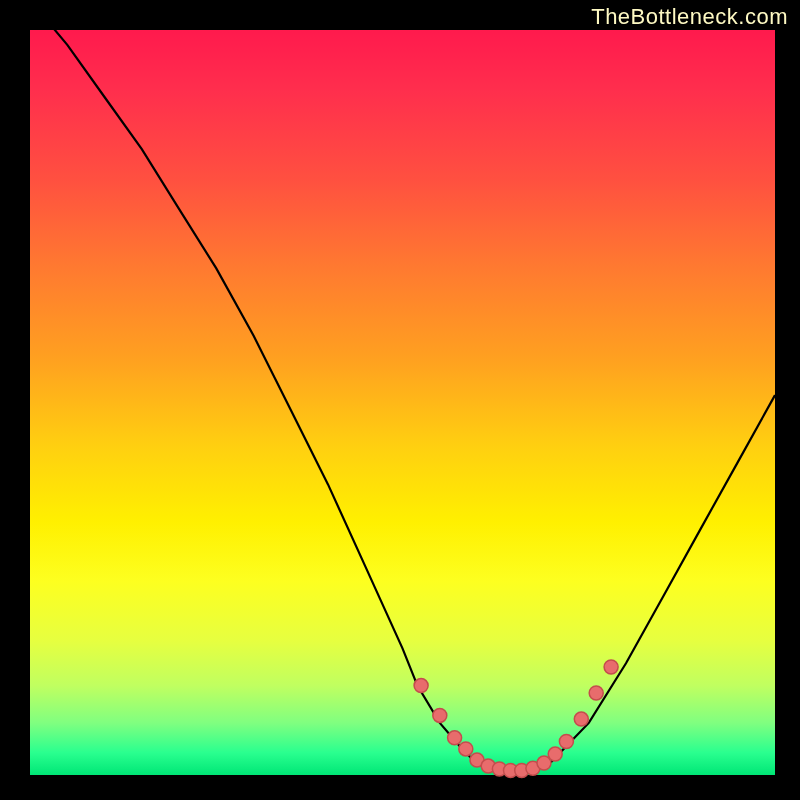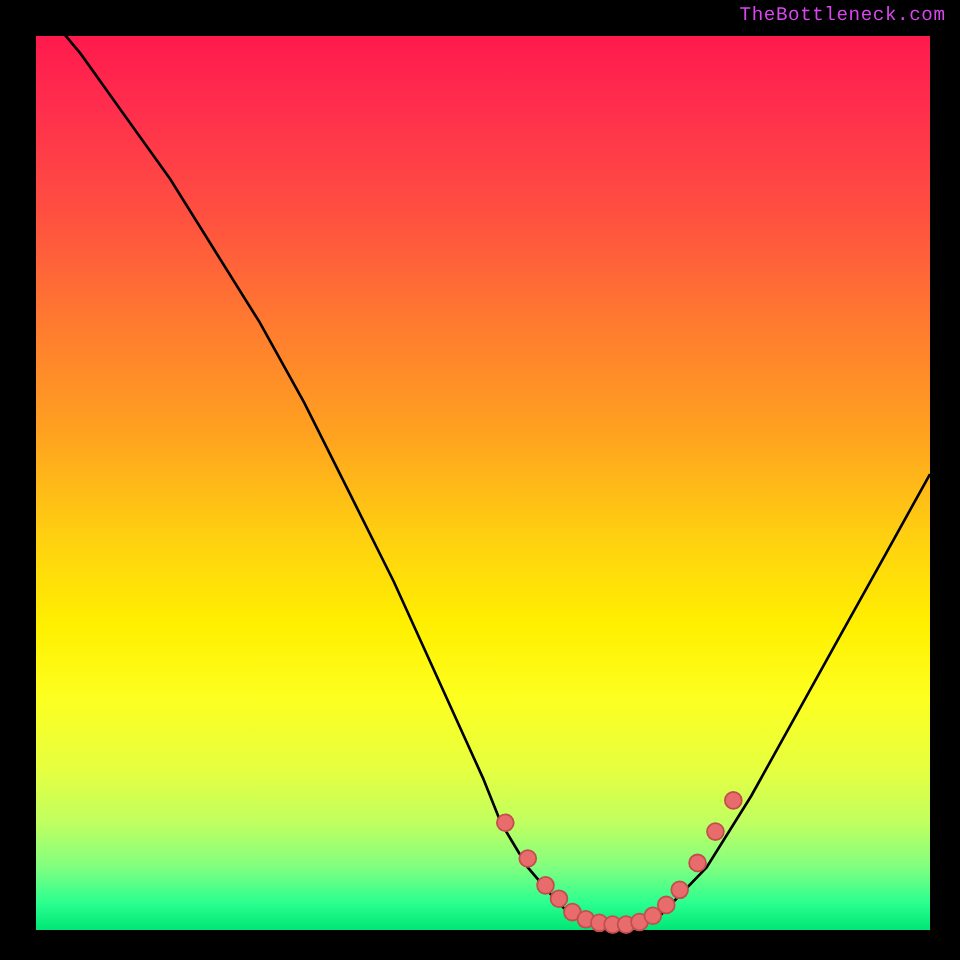--- a/index.html
+++ b/index.html
@@ -8,26 +8,25 @@
     height: 800px;
     background: #000;
     position: relative;
     overflow: hidden;
     font-family: Arial, sans-serif;
   }
   .watermark {
     position: absolute;
     top: 4px;
     right: 12px;
-    color: #d946ef;
-    font-size: 16px;
+    color: #fef9c3;
+    font-size: 22px;
     font-weight: 500;
     z-index: 10;
     letter-spacing: 0.5px;
-    font-family: Liberation Mono, monospace;
   }
   .plot-area {
     position: absolute;
     left: 30px;
     top: 30px;
     width: 745px;
     height: 745px;
     background: linear-gradient(to bottom,
       #ff1a4d 0%,
       #ff2e4d 8%,

